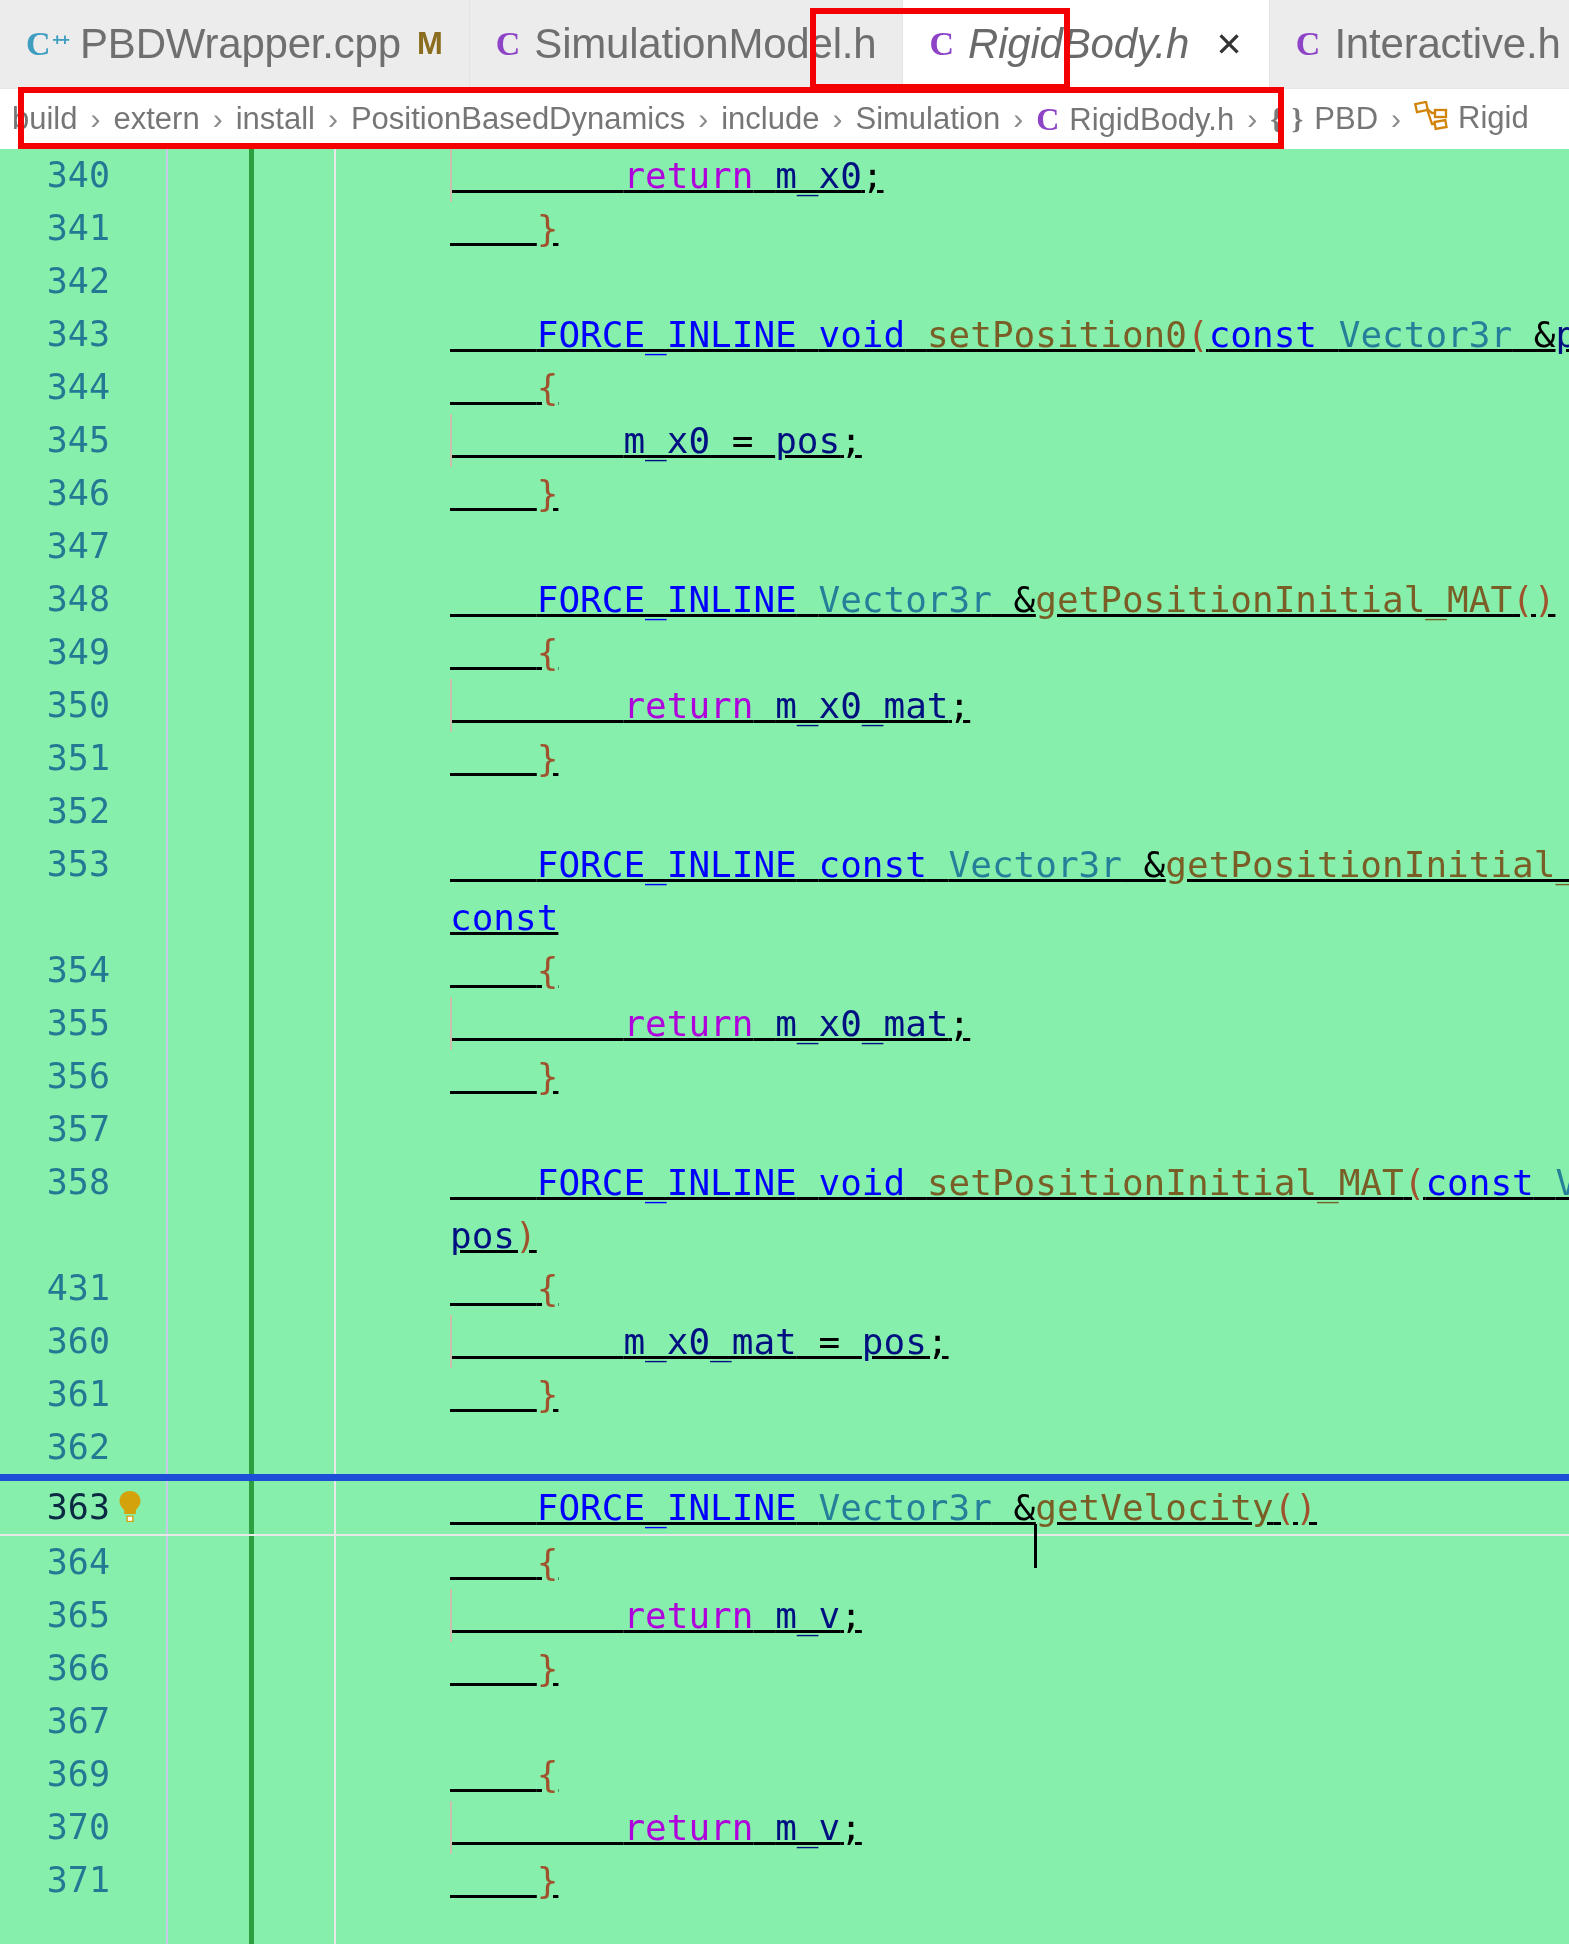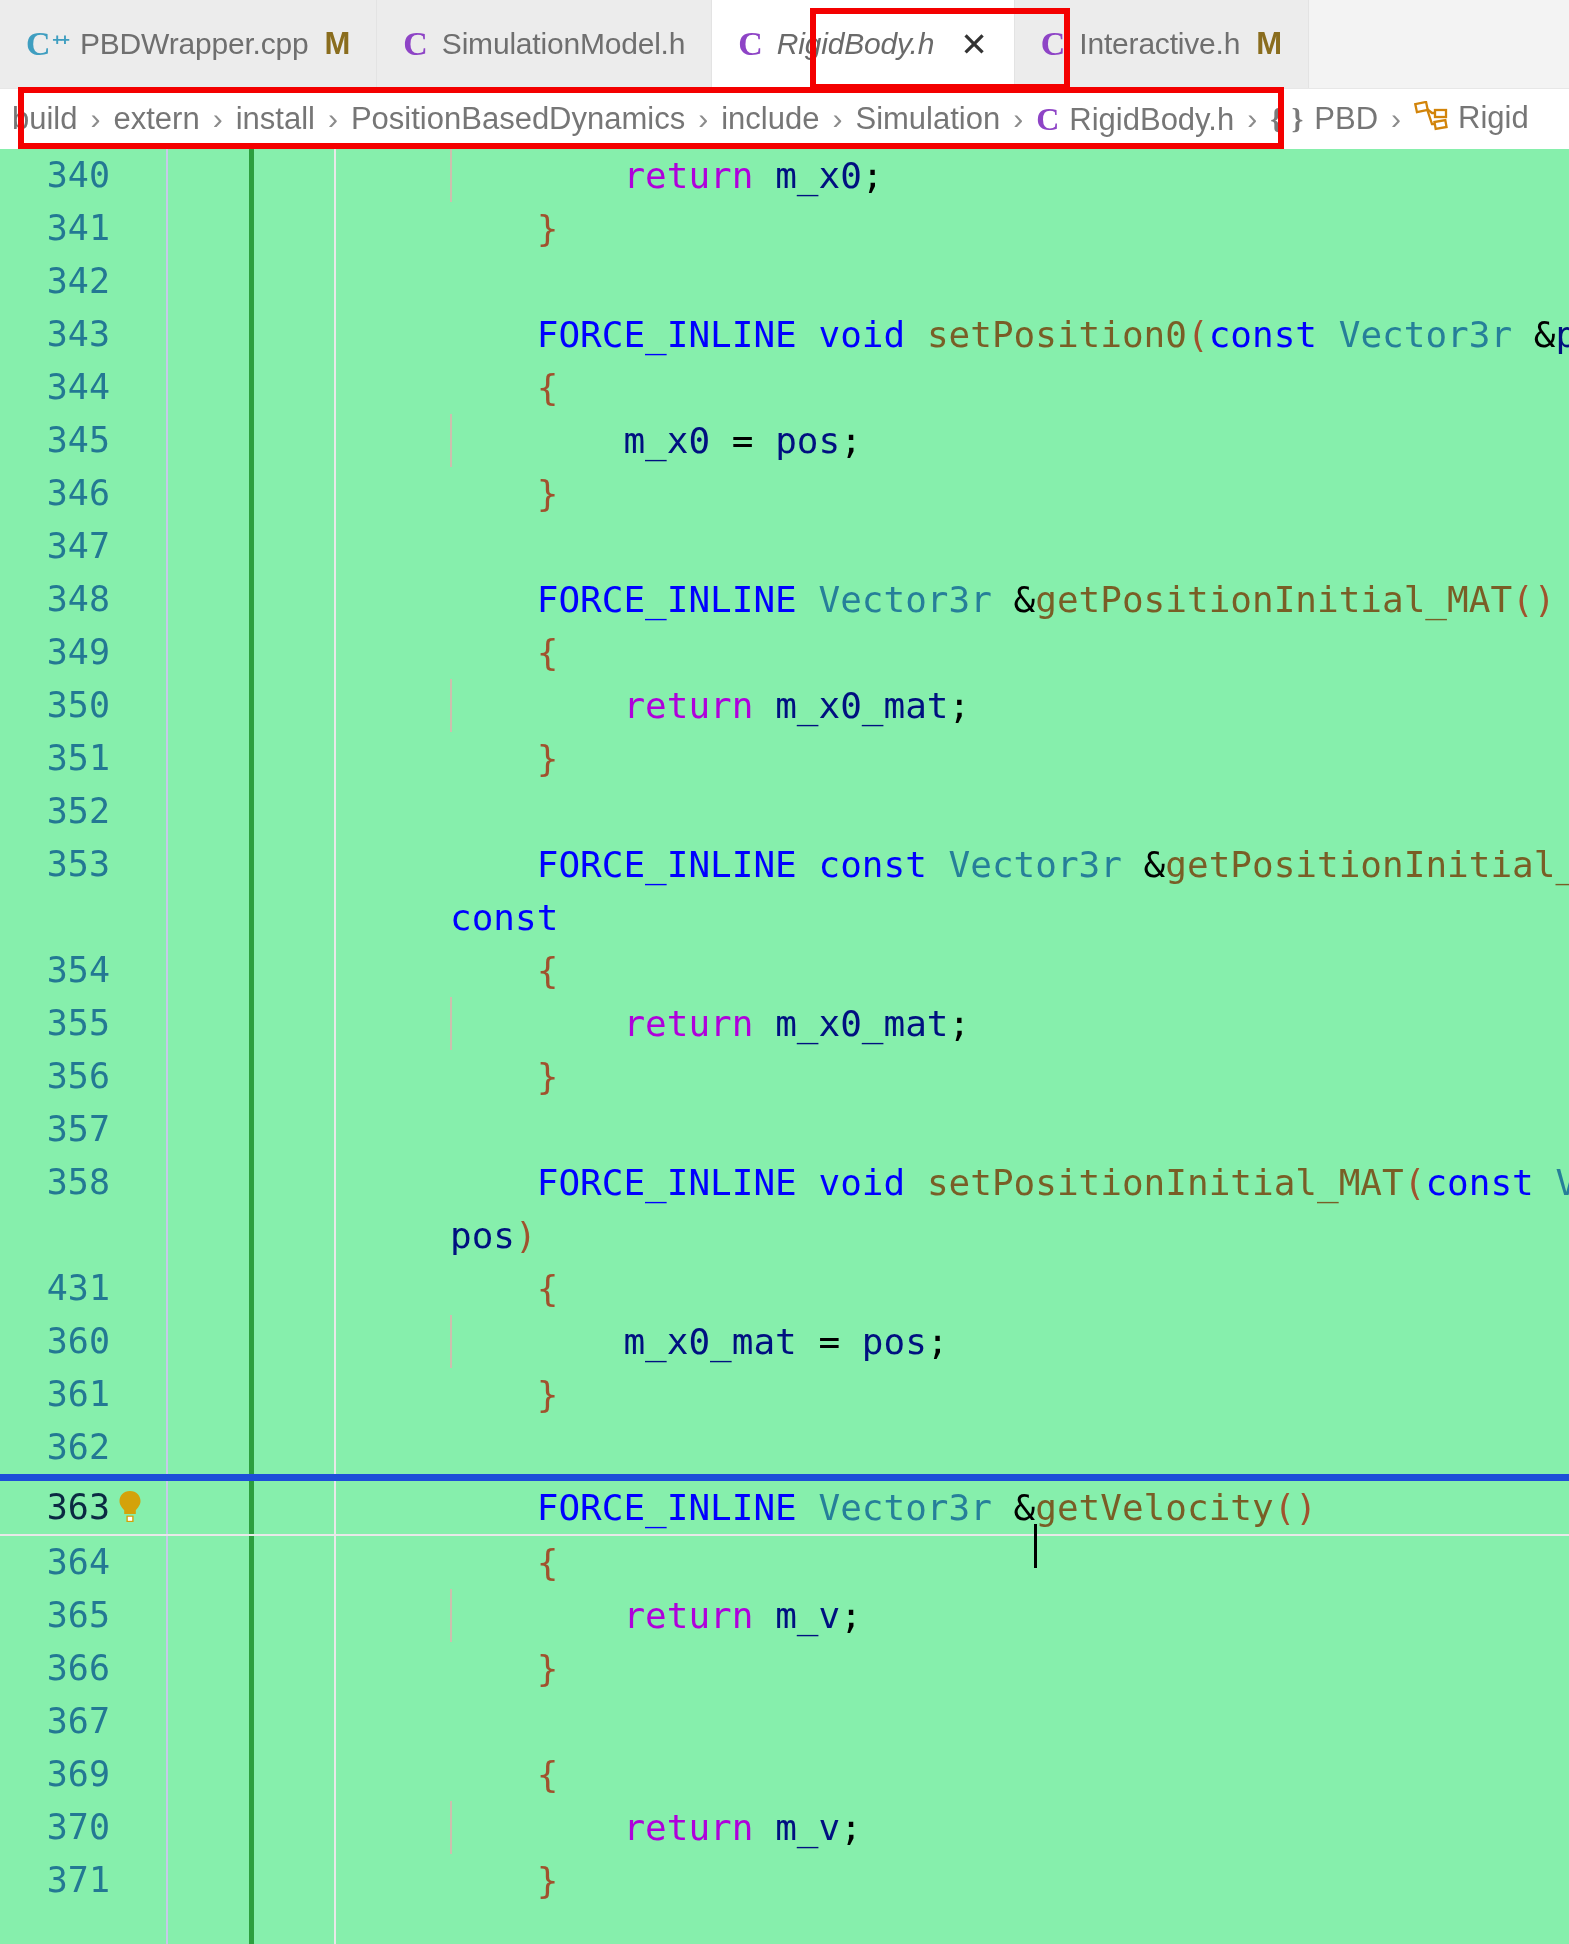--- a/index.html
+++ b/index.html
@@ -27,21 +27,21 @@
     border-right:1px solid #e3e3e3;
     font-size:33px;
     color:#6f6f6f;
     white-space:nowrap;
     cursor:pointer;
   }
   .tab.active{
     background:#ffffff;
     color:#555555;
   }
-  .tab .tlabel{font-size:30px;letter-spacing:-0.2px;}
+  .tab .tlabel{font-size:42px;letter-spacing:-0.2px;}
   .tab.active .tlabel{font-style:italic;color:#6a6a6a;}
   .tab .mod{
     font-size:31px;color:#8a6d1e;font-weight:600;margin-left:2px;
   }
   .ficon{
     font-weight:700;font-size:34px;line-height:1;
     font-family:"Liberation Serif", serif;
   }
   .ficon.cpp{color:#3f9ec0;position:relative;display:inline-block;width:40px;}
   .ficon.cpp .pluses{
@@ -126,21 +126,21 @@
   .code{
     flex:1 1 auto;
     position:relative;
     font-family:"DejaVu Sans Mono", monospace;
     font-size:36px;
     line-height:53px;
     color:#000000;
     white-space:pre;
     padding-left:84px;
   }
-  .code .wrapline{display:block;}
+  .code .wrapline{display:block;text-decoration:underline;}
   .iguide{
     position:absolute;
     left:84px;
     top:0;bottom:0;
     width:2px;
     background:#cdbfae;
   }
   .row.current{
     border-top:7px solid #1d4ed8;
     border-bottom:2px solid #e8e8e8;

